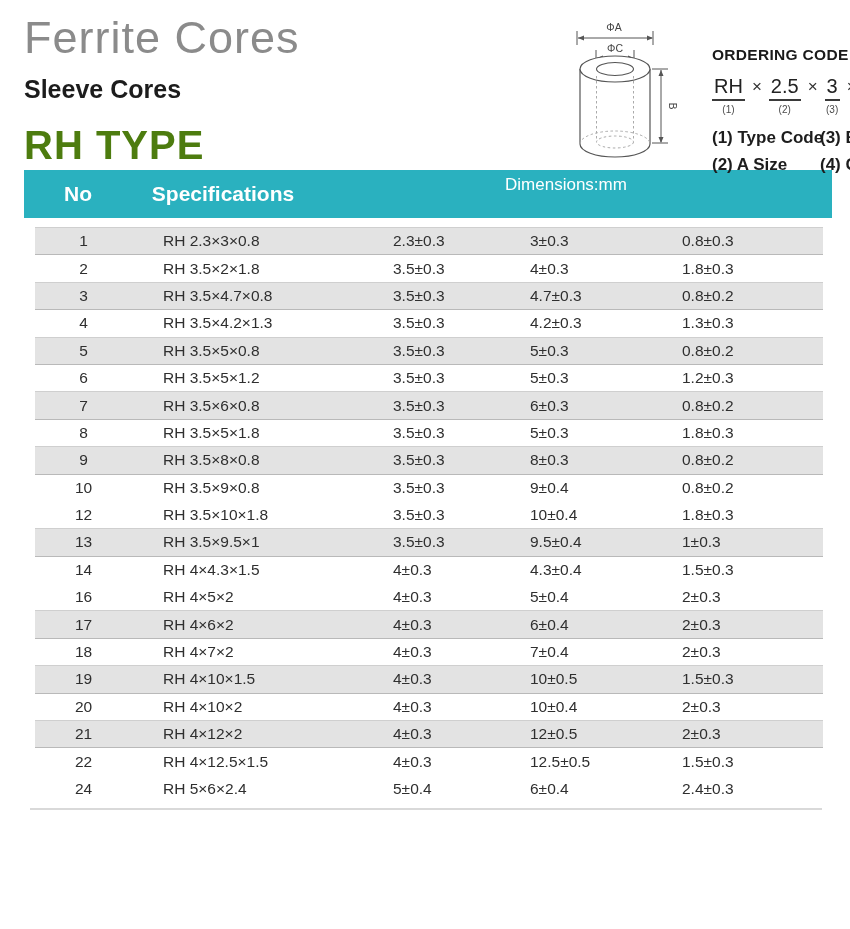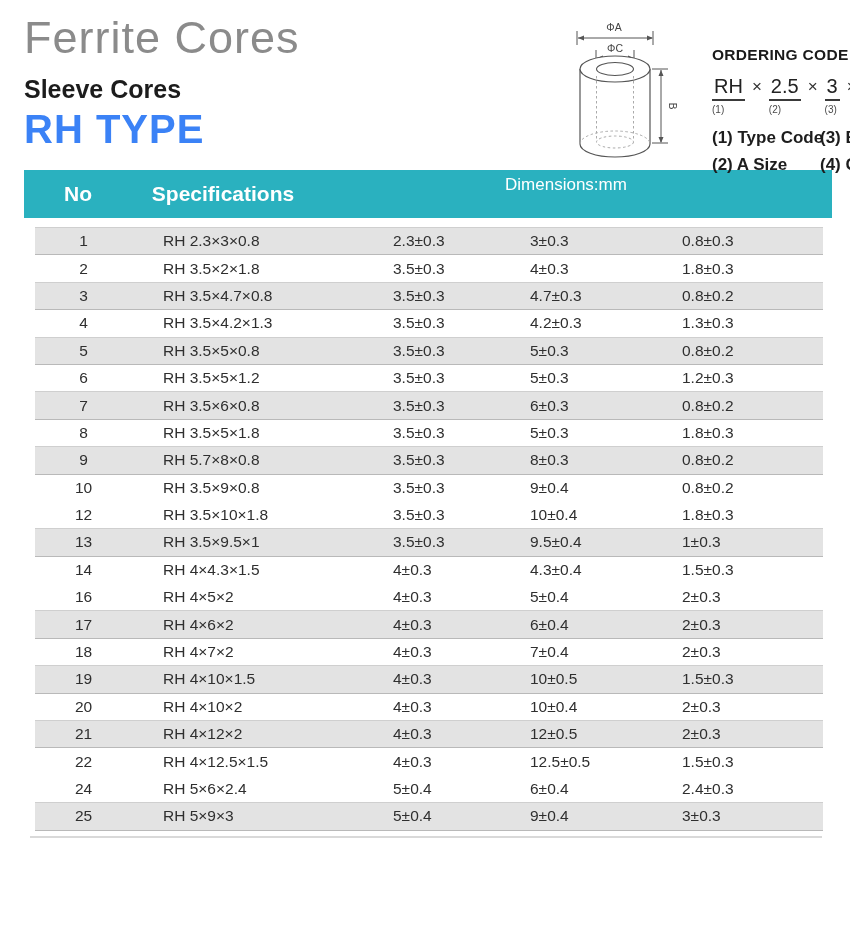--- a/index.html
+++ b/index.html
@@ -6,28 +6,28 @@
   html,body { background:#fff; }
   .page {
     position:relative; width:850px; height:929px; background:#fff;
     font-family:"Liberation Sans", sans-serif; overflow:hidden;
   }
   
   .top { position:relative; height:170px; }
   .titles { position:absolute; left:24px; top:12px; }
   .t-main { font-size:45px; font-weight:400; color:#8b8b8b; letter-spacing:1px; line-height:1.15; }
   .t-sub  { font-size:25px; font-weight:600; color:#1c1c1c; margin-top:13px; line-height:1; }
-  .t-type { font-size:40px; font-weight:600; color:#3b82f6; margin-top:6px; line-height:1.05; letter-spacing:1px; }
+  .t-type { font-size:40px; font-weight:600; color:#4d7c0f; margin-top:22px; line-height:1.05; letter-spacing:1px; }
 
   .diagram { position:absolute; left:560px; top:2px; width:132px; height:164px; }
 
   .ordering { position:absolute; left:700px; top:46px; width:150px;margin-left:12px; }
   .ord-title { font-size:15.5px; font-weight:700; color:#1a1a1a; letter-spacing:.3px; }
   .code-row { display:flex; align-items:flex-start; gap:7px; margin-top:12px; }
-  .part { display:flex; flex-direction:column; }
+  .part { display:flex; flex-direction:column; align-items:center; }
   .pt { font-size:20px; line-height:1.05; color:#222; border-bottom:2px solid #3a3a3a; padding:0 2px 2px; }
   .pi { font-size:10px; color:#4a4a4a; margin-top:3px; }
   .sep { font-size:17px; line-height:1.25; color:#333; }
   .legend { display:grid; grid-template-columns:97px 1fr; gap:7px 11px; margin-top:13px;
             font-size:17px; font-weight:600; color:#1d1d1d; white-space:nowrap; }
 
   
   .thead {
     margin:0 18px 0 24px; height:48px; border-radius:0;
     background:#2ab1bf; color:#fff; display:flex; overflow:hidden;
@@ -204,21 +204,21 @@
         </tr>
         <tr class="w">
           <td class="c-no">8</td>
           <td class="c-spec">RH 3.5×5×1.8</td>
           <td class="c-a">3.5±0.3</td>
           <td class="c-b">5±0.3</td>
           <td class="c-c">1.8±0.3</td>
         </tr>
         <tr class="g">
           <td class="c-no">9</td>
-          <td class="c-spec">RH 5.7×8×0.8</td>
+          <td class="c-spec">RH 3.5×8×0.8</td>
           <td class="c-a">3.5±0.3</td>
           <td class="c-b">8±0.3</td>
           <td class="c-c">0.8±0.2</td>
         </tr>
         <tr class="w">
           <td class="c-no">10</td>
           <td class="c-spec">RH 3.5×9×0.8</td>
           <td class="c-a">3.5±0.3</td>
           <td class="c-b">9±0.4</td>
           <td class="c-c">0.8±0.2</td>
@@ -293,25 +293,18 @@
           <td class="c-b">12.5±0.5</td>
           <td class="c-c">1.5±0.3</td>
         </tr>
         <tr class="w">
           <td class="c-no">24</td>
           <td class="c-spec">RH 5×6×2.4</td>
           <td class="c-a">5±0.4</td>
           <td class="c-b">6±0.4</td>
           <td class="c-c">2.4±0.3</td>
         </tr>
-        <tr class="g">
-          <td class="c-no">25</td>
-          <td class="c-spec">RH 5×9×3</td>
-          <td class="c-a">5±0.4</td>
-          <td class="c-b">9±0.4</td>
-          <td class="c-c">3±0.3</td>
-        </tr>
       </tbody>
   </table>
 
   <div class="bottom-rule"></div>
 
 </div>
 
 </body></html>

